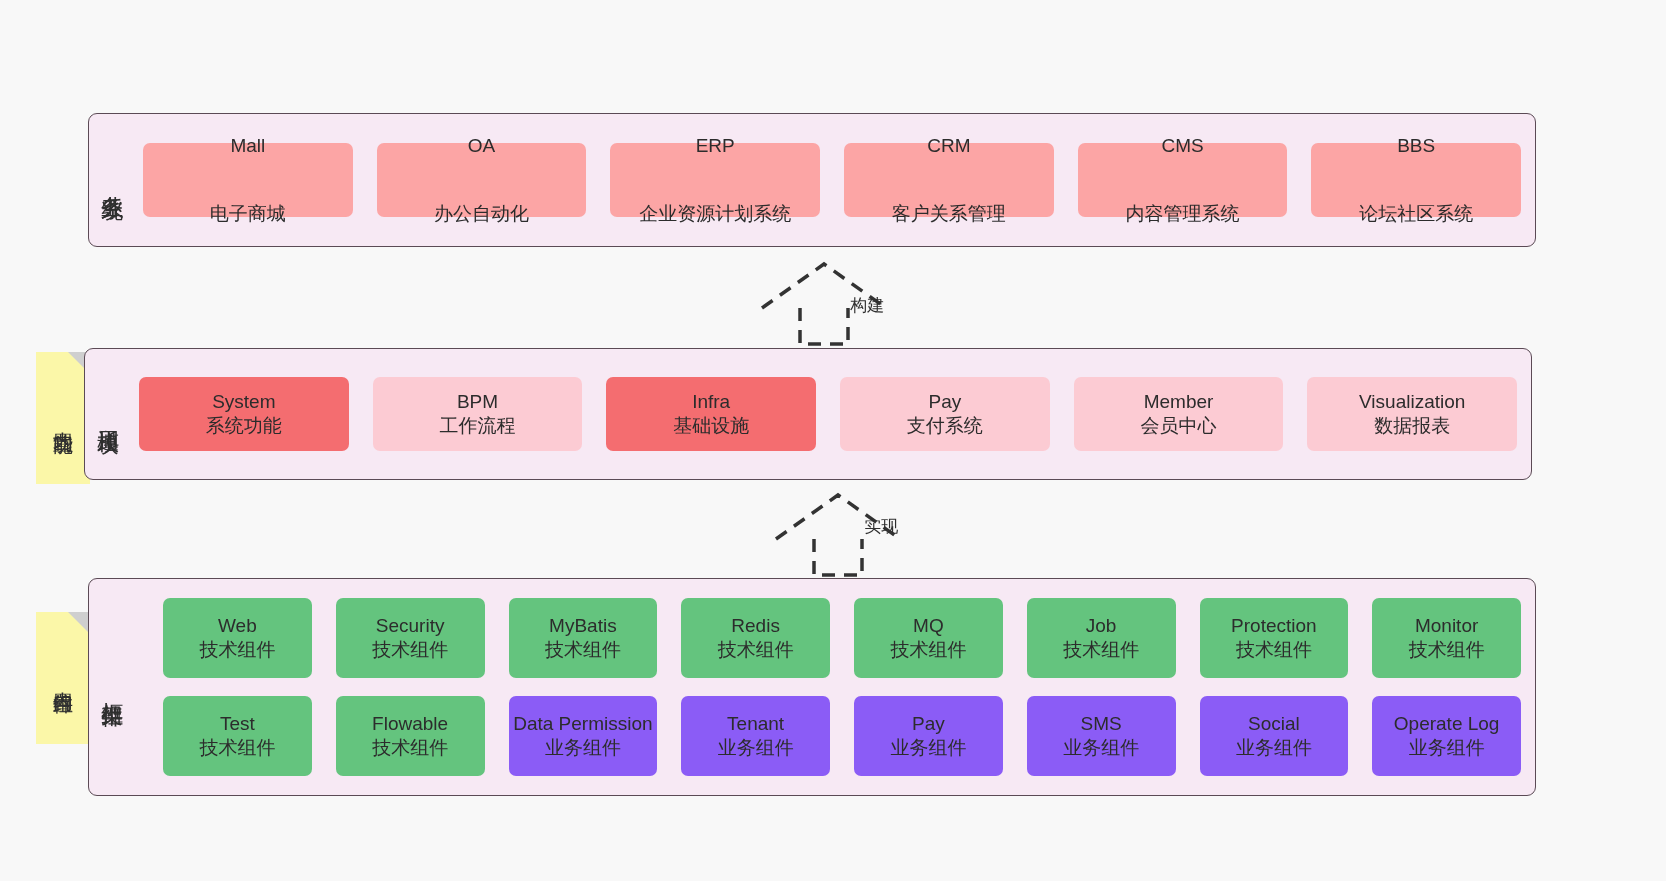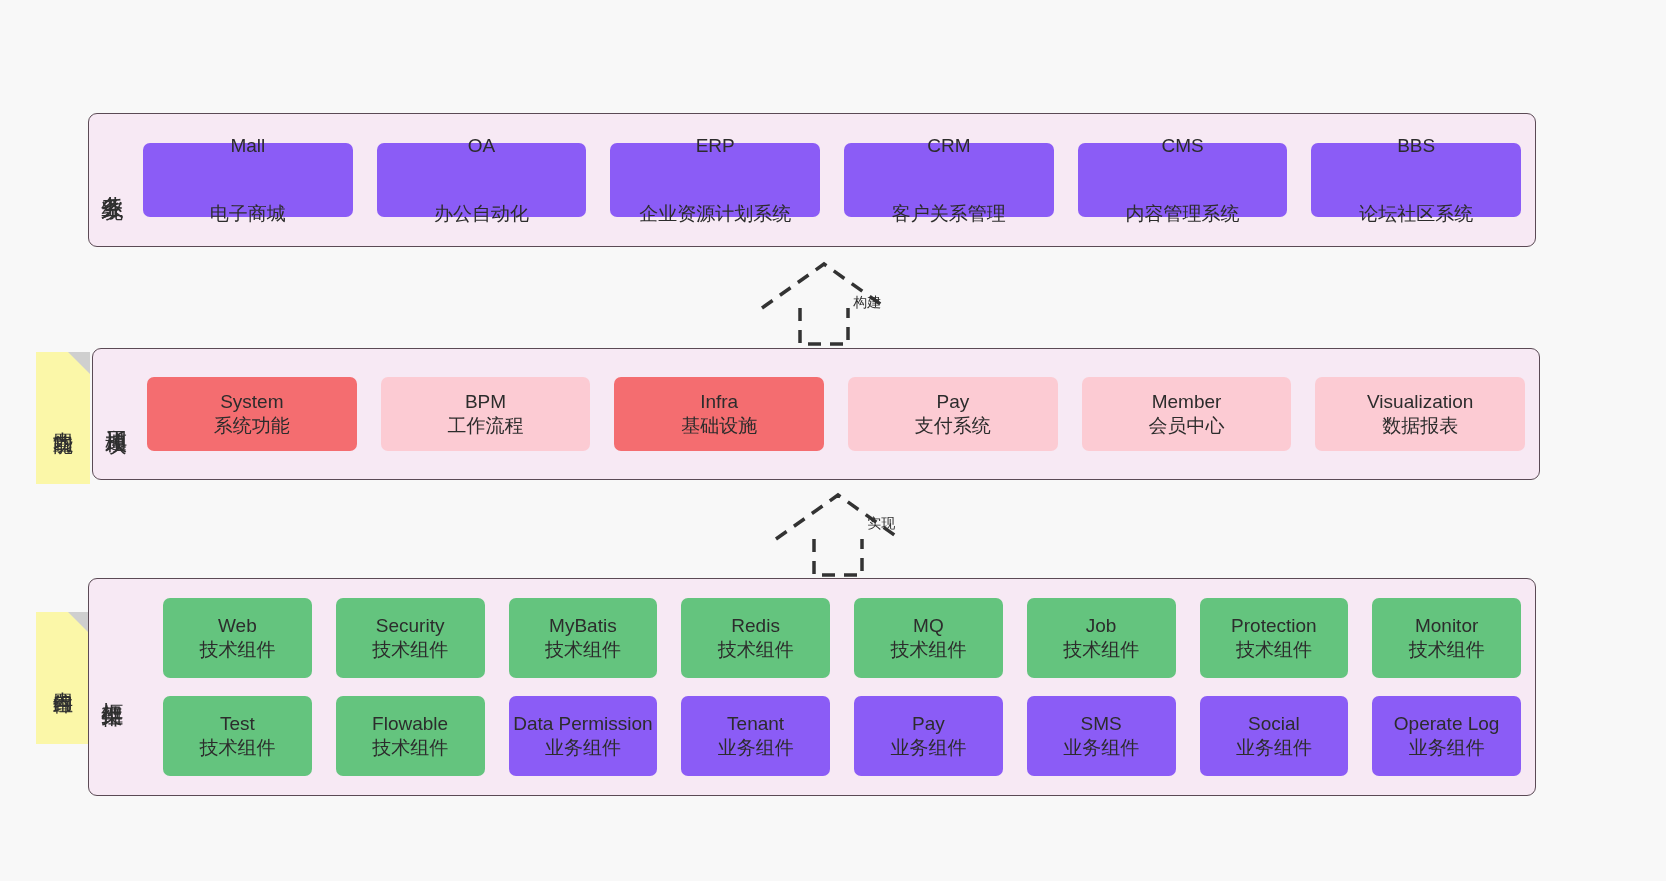--- a/index.html
+++ b/index.html
@@ -75,29 +75,29 @@
     line-height: 1.28;
     color: #2c2c2c;
     box-sizing: border-box;
     padding: 6px 4px;
     user-select: none;
   }
   .node .node-title { display: block; }
   .node .node-sub { display: block; }
 
   
-  .c-blue        { background: #8b5cf6; gap: 44px; }
+  .c-blue        { background: #fca5a5; gap: 44px; }
   .c-red         { background: #f46d70; }
   .c-pink        { background: #fccbd3; }
   .c-green       { background: #64c47e; }
   .c-lightgreen  { background: #8b5cf6; }
 
   
   #layer-business  { left: 88px;  top: 113px; width: 1448px; height: 134px; }
-  #layer-common    { left: 92px;  top: 348px; width: 1448px; height: 132px; }
+  #layer-common    { left: 84px;  top: 348px; width: 1448px; height: 132px; }
   #layer-framework { left: 88px;  top: 578px; width: 1448px; height: 218px; gap: 20px; }
 
   #layer-business  .layer-boxes .box-row { height: 74px; }
   #layer-common    .layer-boxes .box-row { height: 74px; }
   #layer-framework .layer-boxes .box-row { height: 80px; }
 
   
   .sticky {
     position: absolute;
     width: 54px;
@@ -127,21 +127,21 @@
   #sticky-framework { left: 36px; top: 612px; height: 132px; }
 
   
   .connector {
     position: absolute;
     user-select: none;
   }
   .connector svg { display: block; overflow: visible; }
   .connector-label {
     position: absolute;
-    font-size: 14px;
+    font-size: 17px;
     color: #2f2f2f;
     background: transparent;
     white-space: nowrap;
     left: 50%;
     transform: translateX(-50%);
   }
   #connector-build  { left: 752px; top: 256px; width: 180px; height: 92px; }
   #connector-impl   { left: 766px; top: 487px; width: 180px; height: 92px; }
   #connector-build  .connector-label { top: 38px; left: 64%; }
   #connector-impl   .connector-label { top: 28px; left: 64%; }

